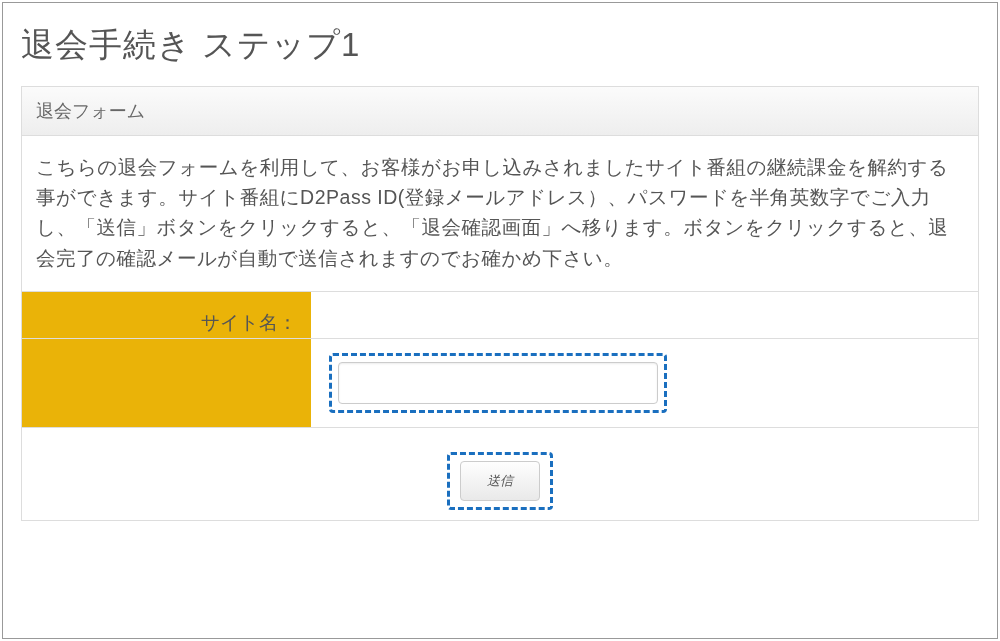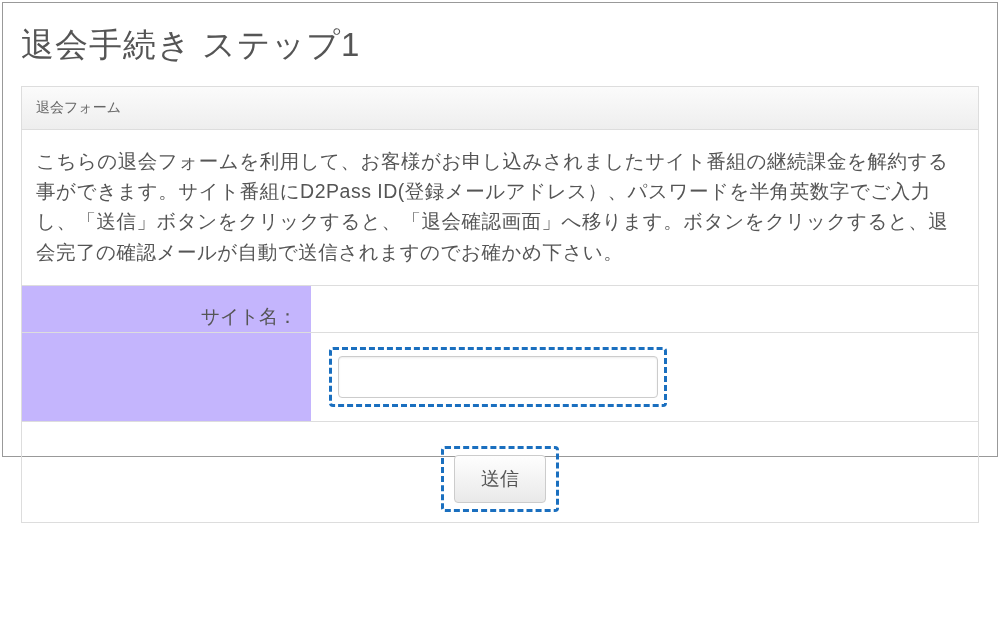--- a/index.html
+++ b/index.html
@@ -13,57 +13,57 @@
       color: #555;
       width: 1000px;
       height: 641px;
       overflow: hidden;
     }
     .container {
       border: 1px solid #999;
       margin: 2px;
       padding: 20px 18px 12px;
       width: 996px;
-      height: 455px;
+      height: 637px;
     }
     h1 {
       font-size: 33px;
       font-weight: normal;
       color: #555;
       margin-bottom: 18px;
       letter-spacing: 1px;
     }
     .form-panel {
       border: 1px solid #ddd;
     }
     .panel-header {
       background: linear-gradient(to bottom, #fbfbfb, #eee);
       border-bottom: 1px solid #ddd;
       padding: 12px 14px;
-      font-size: 14px;
+      font-size: 18px;
       color: #666;
     }
     .panel-desc {
       padding: 16px 14px 18px;
       font-size: 19.5px;
       line-height: 1.55;
       color: #555;
       border-bottom: 1px solid #ddd;
       letter-spacing: 0.5px;
     }
     .form-row {
       display: flex;
       border-bottom: 1px solid #ddd;
     }
     .form-row:last-of-type {
       border-bottom: none;
     }
     .form-label {
       width: 289px;
-      background: #c4b5fd;
+      background: #eab308;
       text-align: right;
       padding: 18px 14px 2px 10px;
       font-size: 19px;
       color: #555;
       display: flex;
       flex-direction: column;
       justify-content: center;
       align-items: flex-end;
       line-height: 1.4;
     }
@@ -95,26 +95,27 @@
       text-align: center;
     }
     .submit-highlight {
       display: inline-block;
       border: 3px dashed #1a6fbf;
       padding: 6px 10px;
       border-radius: 4px;
     }
     .submit-button {
       padding: 10px 26px;
-      font-size: 19px;
+      font-size: 13px;
       color: #555;
       background: linear-gradient(to bottom, #fefefe, #e9e9e9);
       border: 1px solid #ccc;
       border-radius: 4px;
       cursor: pointer;
+      font-style: italic;
     }
     .sublabel {
       font-size: 18px;
     }
   </style>
 </head>
 <body>
 
 <div class="container">
   <h1>退会手続き ステップ1</h1>

